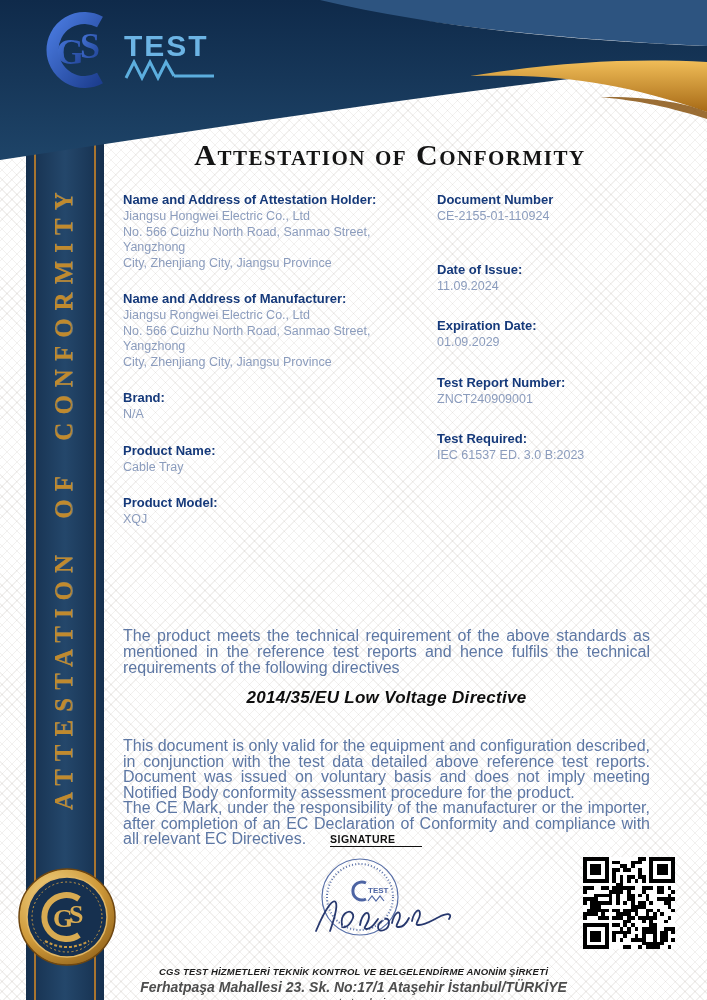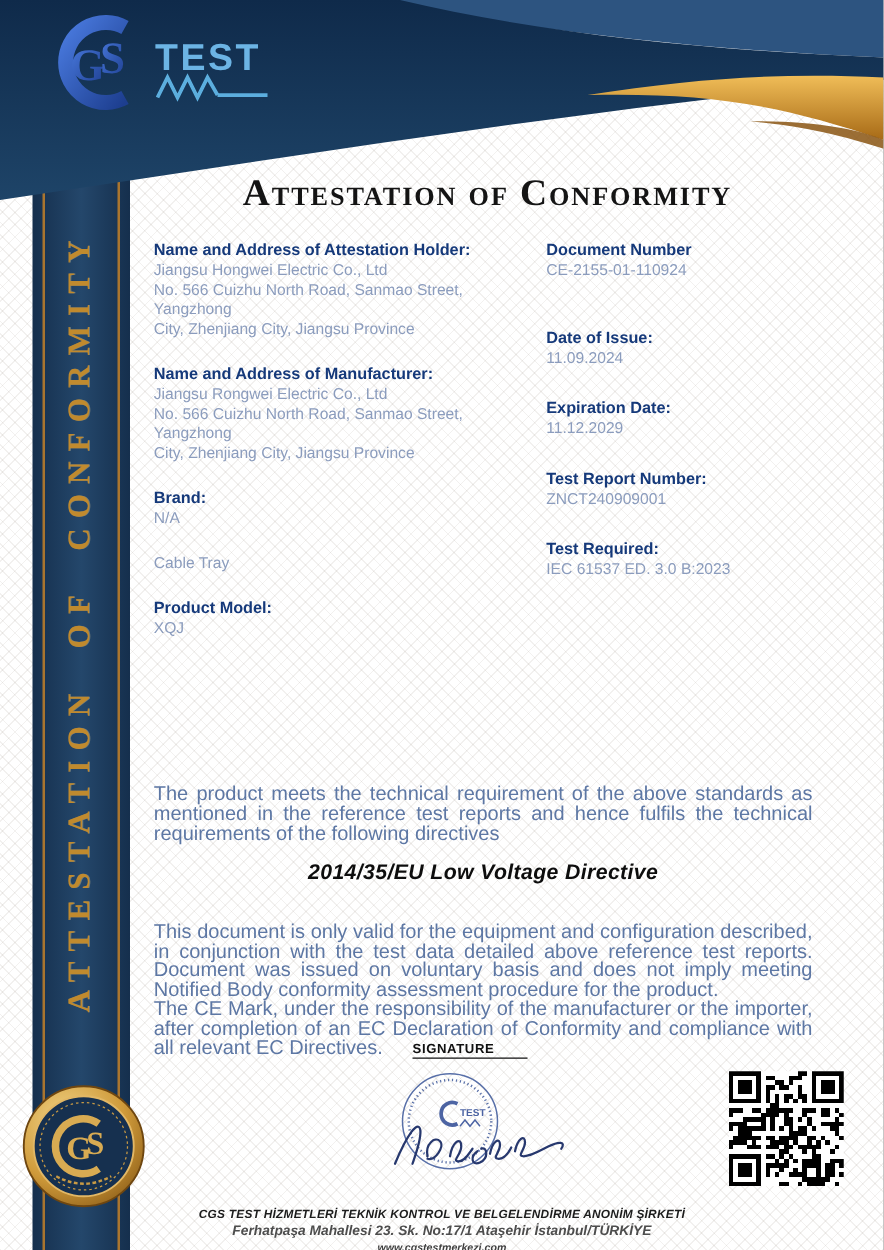--- a/index.html
+++ b/index.html
@@ -68,21 +68,21 @@
     font-size:10.5px; font-weight:700; color:#101010; letter-spacing:.5px;
     padding-bottom:1px; border-bottom:1.5px solid #101010;
   }
   .stamp{position:absolute; z-index:2; left:298px; top:849px;}
   .qr{position:absolute; z-index:2; left:583px; top:857px;}
   .seal{position:absolute; z-index:3; left:15px; top:865px;}
   .footer{
     position:absolute; z-index:2; left:0; right:0; top:966px; text-align:center;font-style:italic;
   }
   .footer .company{font-size:9.5px; font-weight:700; color:#1c1c1c; letter-spacing:.2px;}
-  .footer .address{font-size:11px; font-weight:700; color:#4d4d4d; margin-top:2px;}
+  .footer .address{font-size:14px; font-weight:700; color:#4d4d4d; margin-top:2px;}
   .footer .website{font-size:8.5px; font-weight:700; color:#3f3f3f; margin-top:2px;}
   .footer .pageno{font-size:8px; font-weight:700; color:#555; margin-top:14px;}
 </style>
 </head>
 <body>
 
 <div class="page">
 
   <div class="ribbon"></div>
   <div class="ribbon-text">ATTESTATION OF CONFORMITY</div>
@@ -136,39 +136,40 @@
         <div class="flabel">Name and Address of Manufacturer:</div>
         <div class="fvalue">Jiangsu Rongwei Electric Co., Ltd</div>
         <div class="fvalue">No. 566 Cuizhu North Road, Sanmao Street, Yangzhong</div>
         <div class="fvalue">City, Zhenjiang City, Jiangsu Province</div>
       </div>
       <div class="field">
         <div class="flabel">Brand:</div>
         <div class="fvalue">N/A</div>
       </div>
       <div class="field">
+        <div class="flabel">Product Name:</div>
         <div class="fvalue">Cable Tray</div>
       </div>
       <div class="field">
         <div class="flabel">Product Model:</div>
         <div class="fvalue">XQJ</div>
       </div>
     </div>
   <div class="col col-right" id="col-right">
       <div class="field">
         <div class="flabel">Document Number</div>
         <div class="fvalue">CE-2155-01-110924</div>
       </div>
       <div class="field">
         <div class="flabel">Date of Issue:</div>
         <div class="fvalue">11.09.2024</div>
       </div>
       <div class="field">
         <div class="flabel">Expiration Date:</div>
-        <div class="fvalue">11.12.2029</div>
+        <div class="fvalue">01.09.2029</div>
       </div>
       <div class="field">
         <div class="flabel">Test Report Number:</div>
         <div class="fvalue">ZNCT240909001</div>
       </div>
       <div class="field">
         <div class="flabel">Test Required:</div>
         <div class="fvalue">IEC 61537 ED. 3.0 B:2023</div>
       </div>
     </div>

